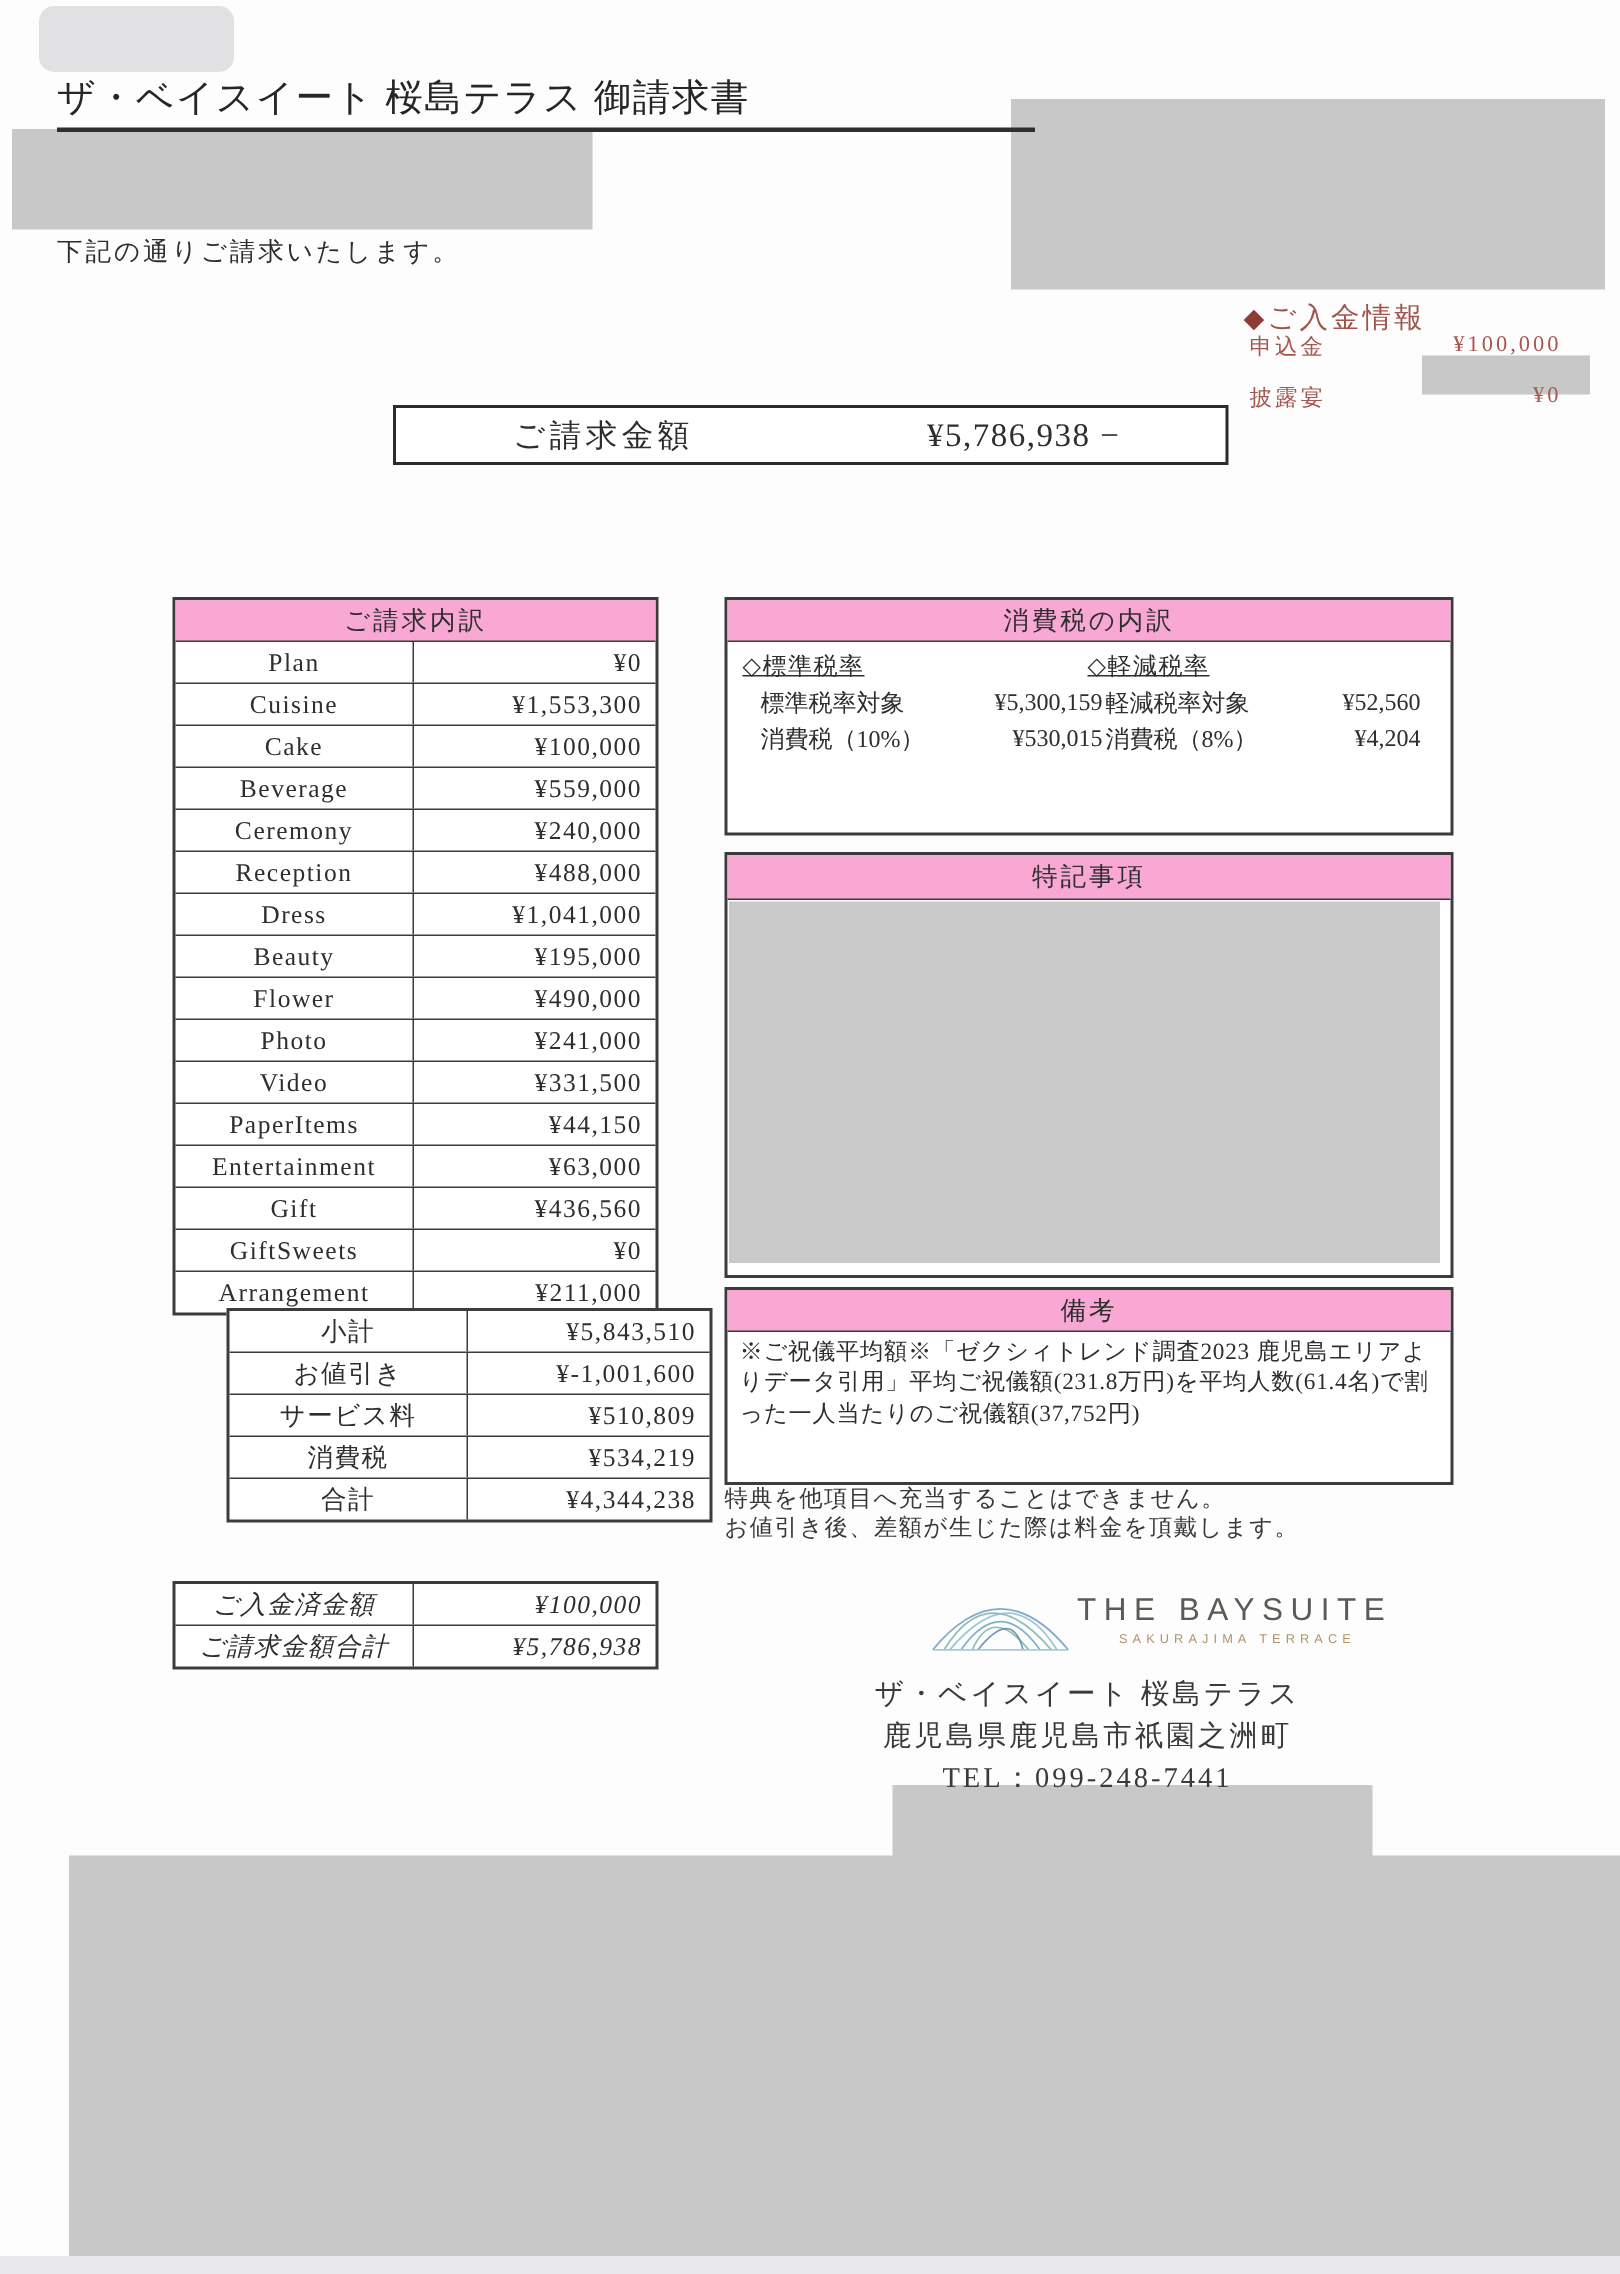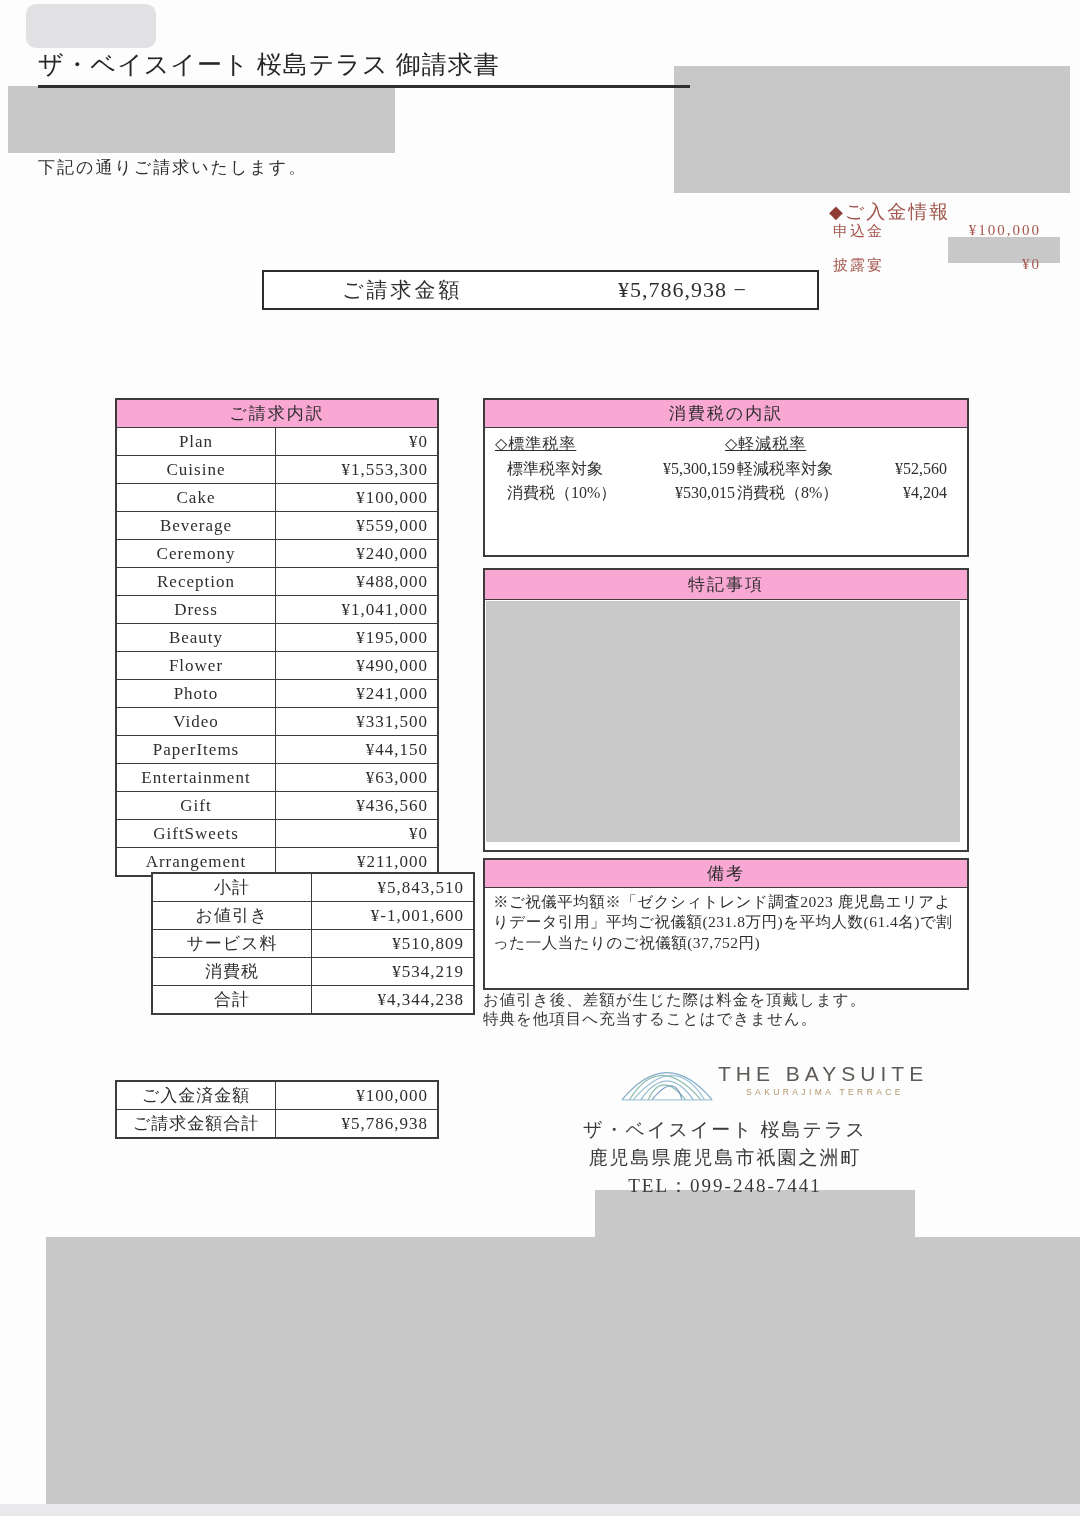--- a/index.html
+++ b/index.html
@@ -44,21 +44,21 @@
               font-size:17px;letter-spacing:2px;}
   .t-row{display:flex;height:27px;border-top:1px solid #3c3c3c;font-size:17px;}
   .t-row:first-of-type{border-top:none;}
   .t-lbl{width:158px;border-right:1px solid #3c3c3c;display:flex;
          align-items:center;justify-content:center;letter-spacing:1px;}
   .t-val{flex:1;display:flex;align-items:center;justify-content:flex-end;
          padding-right:9px;letter-spacing:1px;}
 
   .breakdown{left:115px;top:398px;width:320px;}
   .summary  {left:131px;top:872px;width:320px;margin-left:20px;}
-  .paid     {left:115px;top:1080px;width:320px;}
+  .paid     {left:115px;top:1054px;width:320px;font-style:italic;}
 
   
   .taxbox{left:483px;top:398px;width:482px;height:155px;}
   .tax-col{position:absolute;top:34px;font-size:16px;}
   .tax-col .cap{text-decoration:underline;letter-spacing:1px;margin-bottom:2px;}
   .tax-row{display:flex;justify-content:space-between;height:24px;align-items:center;
            padding-left:12px;}
   .tax-std{left:10px;width:240px;}
   .tax-red{left:240px;width:222px;}
 
@@ -289,22 +289,22 @@
     <div class="tbl-header">特記事項</div>
     <div class="notes-fill"></div>
   </div>
 
   <div class="abs tbl remarksbox">
     <div class="tbl-header">備考</div>
     <div class="remarks-text">※ご祝儀平均額※「ゼクシィトレンド調査2023 鹿児島エリアよりデータ引用」平均ご祝儀額(231.8万円)を平均人数(61.4名)で割った一人当たりのご祝儀額(37,752円)</div>
   </div>
 
   <div class="abs footnotes">
+    <div>特典を他項目へ充当することはできません。</div>
     <div>お値引き後、差額が生じた際は料金を頂戴します。</div>
-    <div>特典を他項目へ充当することはできません。</div>
   </div>
 
   <svg class="abs venue-logo-icon" viewBox="0 0 100 50">
     <path d="M2,44 Q50,-14 98,44" stroke="#6f9cc0" stroke-width="1.3" fill="none" opacity=".85"></path>
     <path d="M10,44 Q42,-8 86,44" stroke="#7fb3a6" stroke-width="1.3" fill="none" opacity=".85"></path>
     <path d="M14,44 Q58,-8 90,44" stroke="#8cbcd0" stroke-width="1.3" fill="none" opacity=".85"></path>
     <path d="M22,44 Q50,4 78,44" stroke="#6aa3c0" stroke-width="1.2" fill="none" opacity=".85"></path>
     <path d="M30,44 Q44,12 70,44" stroke="#74b3a4" stroke-width="1.2" fill="none" opacity=".85"></path>
     <path d="M34,44 Q58,14 66,44" stroke="#5d87b5" stroke-width="1.2" fill="none" opacity=".85"></path>
     <path d="M2,44 L98,44" stroke="#9fc3d6" stroke-width="1.2" fill="none" opacity=".9"></path>

